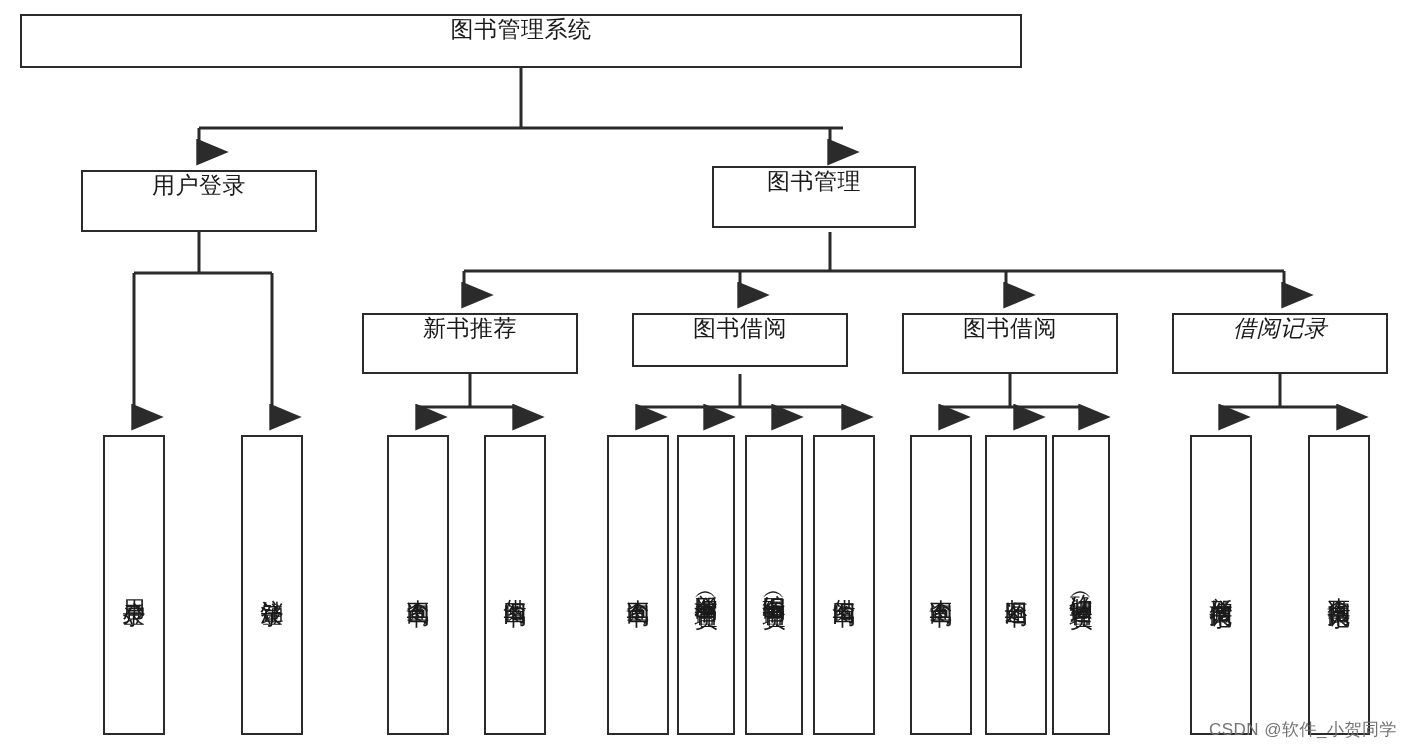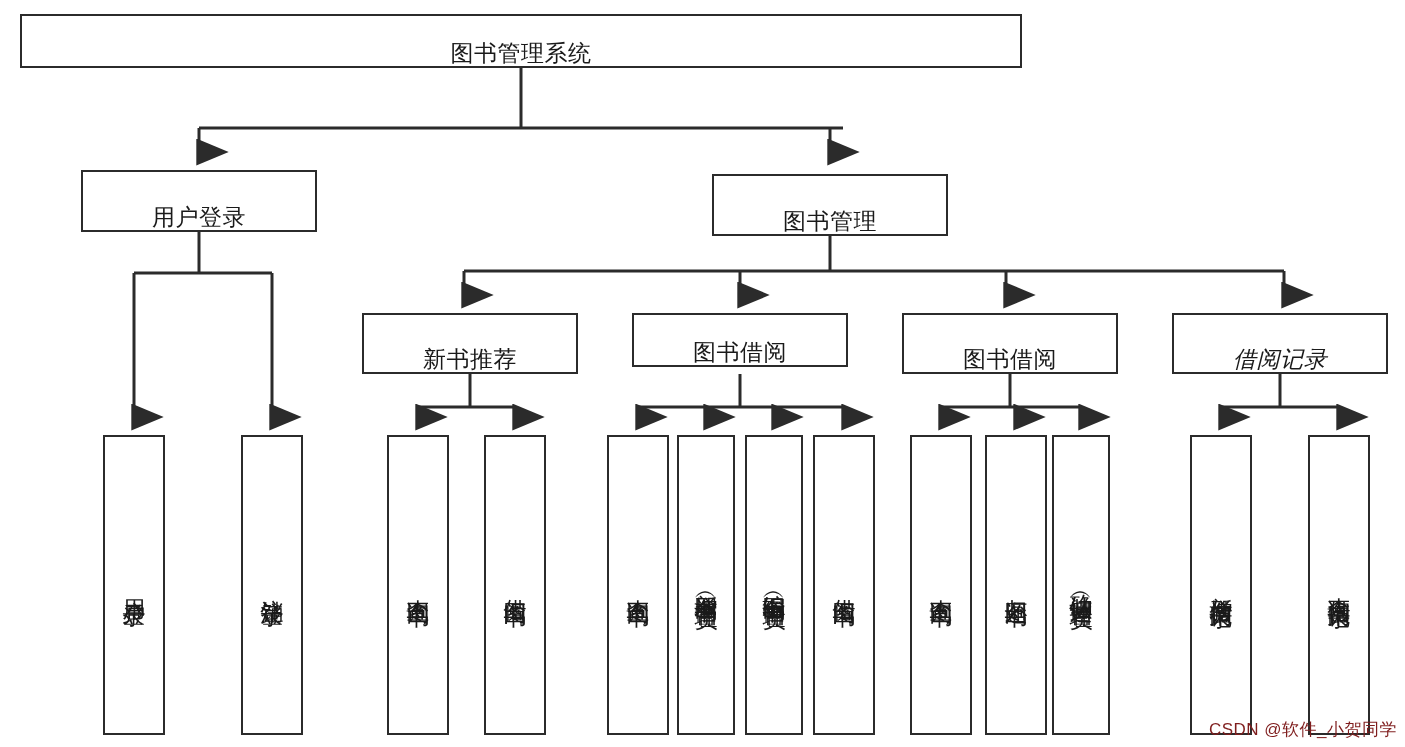--- a/index.html
+++ b/index.html
@@ -16,21 +16,21 @@
     height: 747px;
     background: #ffffff;
     overflow: hidden;
   }
   .node {
     position: absolute;
     box-sizing: border-box;
     border: 2.5px solid #2b2b2b;
     background: #ffffff;
     display: flex;
-    align-items: flex-end;
+    align-items: flex-start;
     justify-content: center;
     color: #1a1a1a;
   }
   .node .label {
     font-size: 23px;
     line-height: 1.15;
     letter-spacing: 0.5px;
     white-space: nowrap;
   }
   .node.vertical {
@@ -52,21 +52,21 @@
     top: 0;
     width: 1405px;
     height: 747px;
     pointer-events: none;
   }
   .watermark {
     position: absolute;
     right: 8px;
     bottom: 6px;
     font-size: 17px;
-    color: #7f1d1d;
+    color: #737373;
     letter-spacing: 0.5px;
     white-space: nowrap;
   }
 </style>
 </head>
 <body>
 
 <div id="canvas">
 
   <svg id="edges" viewBox="0 0 1405 747" xmlns="http://www.w3.org/2000/svg">
@@ -119,21 +119,21 @@
     </g>
   </svg>
 
   <div class="node" id="node-root" style="left: 20px; top: 14px; width: 1002px; height: 54px;">
     <span class="label">图书管理系统</span>
   </div>
 
   <div class="node" id="node-l2-0" style="left: 81px; top: 170px; width: 236px; height: 62px;">
     <span class="label">用户登录</span>
   </div>
-  <div class="node" id="node-l2-1" style="left: 712px; top: 174px; width: 236px; height: 62px;">
+  <div class="node" id="node-l2-1" style="left: 712px; top: 166px; width: 204px; height: 62px;">
     <span class="label">图书管理</span>
   </div>
 
   <div class="node" id="node-l3-0" style="left: 362px; top: 313px; width: 216px; height: 61px;">
     <span class="label">新书推荐</span>
   </div>
   <div class="node" id="node-l3-1" style="left: 632px; top: 313px; width: 216px; height: 54px;">
     <span class="label">图书借阅</span>
   </div>
   <div class="node" id="node-l3-2" style="left: 902px; top: 313px; width: 216px; height: 61px;">

